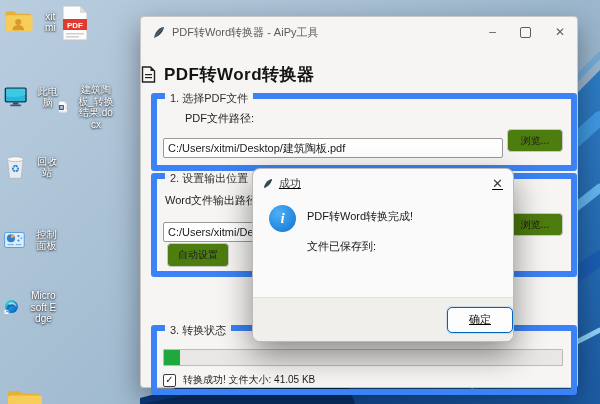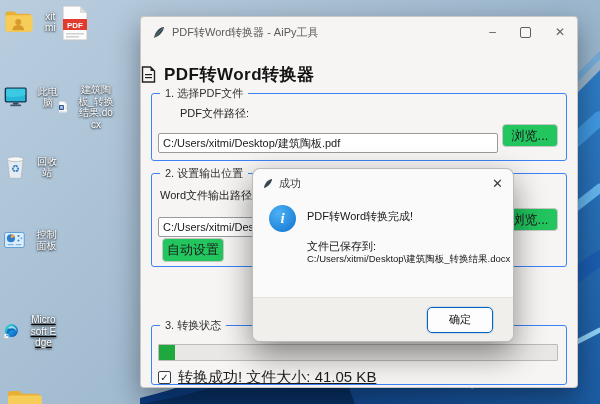--- a/index.html
+++ b/index.html
@@ -18,62 +18,62 @@
   #app-window{position:absolute;left:140px;top:16px;width:436px;height:370px;z-index:2;
     background:#f6f5f3;border:1px solid rgba(0,0,0,.18);border-radius:4px;
     box-shadow:0 10px 28px rgba(0,0,0,.38);}
   #titlebar{height:30px;display:flex;align-items:center;padding:0 12px;}
   #titlebar .t-title{font-size:11px;color:#5a5a5a;margin-left:7px;}
   .win-controls{margin-left:auto;display:flex;align-items:center;gap:24px;color:#5f5f5f;}
   .wc{font-size:12px;line-height:1;cursor:pointer;}
   .wc.max{width:9px;height:9px;border:1px solid #5f5f5f;border-radius:2px;font-size:0;}
   #heading{margin-top:16px;display:flex;justify-content:flex-start;align-items:center;gap:8px;}
   #heading .h-text{font-size:17px;font-weight:bold;color:#141414;letter-spacing:.5px;}
-  .groupbox{position:absolute;border:1px solid #3b82f6;border-radius:3px;}
+  .groupbox{position:absolute;border:6px solid #3b82f6;border-radius:3px;}
   .legend{position:absolute;top:-8px;left:8px;background:#f6f5f3;padding:0 5px;font-size:11px;color:#2f2f2f;}
   .fld-label{position:absolute;font-size:11px;color:#222;}
   .txt-input{position:absolute;height:18px;font-size:11px;color:#1b1b1b;background:#fff;
     border:1px solid #9a9a9a;border-radius:2px;padding:0 4px;box-sizing:content-box;margin-top:8px;}
-  .btn{position:absolute;background:#22c55e;border:1px solid #c9c7c5;border-radius:4px;
-    font-size:13px;color:#1b1b1b;display:flex;align-items:center;justify-content:center;cursor:pointer;}
+  .btn{position:absolute;background:#4d7c0f;border:1px solid #c9c7c5;border-radius:4px;
+    font-size:10px;color:#1b1b1b;display:flex;align-items:center;justify-content:center;cursor:pointer;}
   #g1{left:10px;top:76px;width:414px;height:66px;}
   #g1 .fld-label{left:8px;top:12px;padding-left:20px;}
   #g1 .txt-input{left:6px;top:31px;width:330px;}
   #g1 .btn{left:350px;top:30px;width:54px;height:21px;}
   #g2{left:10px;top:156px;width:414px;height:92px;}
   #g2 .fld-label{left:8px;top:14px;}
   #g2 .txt-input{left:6px;top:35px;width:330px;}
   #g2 .btn-browse{left:350px;top:34px;width:54px;height:21px;}
   #g2 .btn-auto{left:10px;top:64px;width:60px;height:22px;}
   #g3{left:10px;top:308px;width:414px;height:58px;}
   .progress-track{position:absolute;left:6px;top:18px;width:398px;height:15px;
     background:#e9e7e5;border:1px solid #bdbbb9;border-radius:1px;overflow:hidden;}
   .progress-fill{height:100%;background:#1fa83d;}
   .check-row{position:absolute;left:6px;top:42px;display:flex;align-items:center;gap:7px;}
   .checkbox{width:11px;height:11px;border:1.5px solid #3c3c3c;border-radius:2px;background:#fff;
     display:flex;align-items:center;justify-content:center;font-size:10px;color:#222;line-height:1;cursor:pointer;}
-  .check-label{font-size:15px;color:#1d1d1d;text-decoration:underline;}
+  .check-label{font-size:10px;color:#1d1d1d;}
   
   #dialog{position:absolute;left:252px;top:168px;width:260px;height:172px;z-index:3;
     background:#fafafa;border:1px solid rgba(0,0,0,.25);border-radius:8px;overflow:hidden;
-    box-shadow:0 12px 32px rgba(0,0,0,.45);}
+    box-shadow:0 12px 32px rgba(0,0,0,.45);text-decoration:underline;}
   #dlg-titlebar{height:28px;display:flex;align-items:center;padding:0 10px;}
   #dlg-titlebar .t-title{font-size:11px;color:#3a3a3a;margin-left:6px;}
   #dlg-close{margin-left:auto;font-size:13px;color:#3a3a3a;cursor:pointer;}
   #dlg-body{position:relative;height:100px;}
   .info-circle{position:absolute;left:16px;top:8px;width:27px;height:27px;border-radius:50%;
     background:radial-gradient(circle at 35% 30%,#4db1f5,#0f72cf);display:flex;align-items:center;justify-content:center;
     color:#fff;font-family:"Liberation Serif","DejaVu Serif",serif;font-style:italic;font-weight:bold;font-size:15px;}
   .dlg-line{position:absolute;left:54px;font-size:11px;color:#161616;white-space:nowrap;}
   .dlg-msg{top:12px;}
   .dlg-saved{top:42px;}
   .dlg-path{top:56px;font-size:9.5px;}
   .dlg-size{top:78px;}
   #dlg-footer{height:43px;background:#f1efec;border-top:1px solid #e2e0dd;
-    display:flex;align-items:center;justify-content:flex-end;padding-right:20px;}
+    display:flex;align-items:center;justify-content:flex-end;padding-right:0;}
   #ok-btn{width:64px;height:24px;background:#fdfdfd;border:1.5px solid #0067c0;border-radius:5px;
     font-size:11px;color:#111;display:flex;align-items:center;justify-content:center;cursor:pointer;
     box-shadow:0 0 0 1px rgba(0,103,192,.15);}
 </style>
 </head>
 <body>
 
 <svg id="bloom" width="600" height="404" viewBox="0 0 600 404">
   <defs>
     <linearGradient id="deep" x1="0" y1="1" x2="1" y2="0">
@@ -153,21 +153,21 @@
     <path d="M12,11 L12,4 A7,7 0 0,1 18.7,9 Z" fill="#f0a23c"></path>
     <circle cx="25" cy="7" r="1.8" fill="#2f7fd0"></circle>
       <circle cx="30" cy="11" r="1.8" fill="#6db1e8"></circle>
       <circle cx="25" cy="15" r="1.8" fill="#2f7fd0"></circle>
     <rect x="6" y="21" width="11" height="2" rx="1" fill="#7fb4e0"></rect>
       <rect x="20" y="21" width="10" height="2" rx="1" fill="#7fb4e0"></rect>
   </svg>
   <span class="cap">控制面板</span>
 </div>
 
-<div class="desk-icon" style="left:4px;top:314px;text-decoration:underline;">
+<div class="desk-icon" style="left:4px;top:290px;">
   <svg width="34" height="34" viewBox="0 0 34 34">
     <defs>
       <linearGradient id="eg1" x1="0" y1="0" x2="1" y2="1">
         <stop offset="0" stop-color="#3be8c8"></stop>
           <stop offset=".55" stop-color="#1b8fd8"></stop>
           <stop offset="1" stop-color="#0b4fb0"></stop>
       </linearGradient>
     </defs>
     <circle cx="17" cy="16" r="15" fill="url(#eg1)"></circle>
     <path d="M6,20 C8,10 16,7 22,9 C28,11 29,16 27,17 C22,14 12,15 10,24 Z" fill="#0a63c4" opacity=".85"></path>
@@ -241,18 +241,17 @@
     <svg width="10" height="11" viewBox="0 0 12 13">
       <path d="M1,12 C2,6 6,1.5 11,1 C10.5,5 7,10 1,12 Z" fill="#37474f"></path>
     </svg>
     <span class="t-title">成功</span>
     <span id="dlg-close">✕</span>
   </div>
   <div id="dlg-body">
     <div class="info-circle">i</div>
     <div class="dlg-line dlg-msg">PDF转Word转换完成!</div>
     <div class="dlg-line dlg-saved">文件已保存到:</div>
-    <div class="dlg-line dlg-path">C:/Users/xitmi/Desktop\建筑陶板_转换结果.docx</div>
   </div>
   <div id="dlg-footer">
     <div id="ok-btn">确定</div>
   </div>
 </div>
 
 </body></html>

